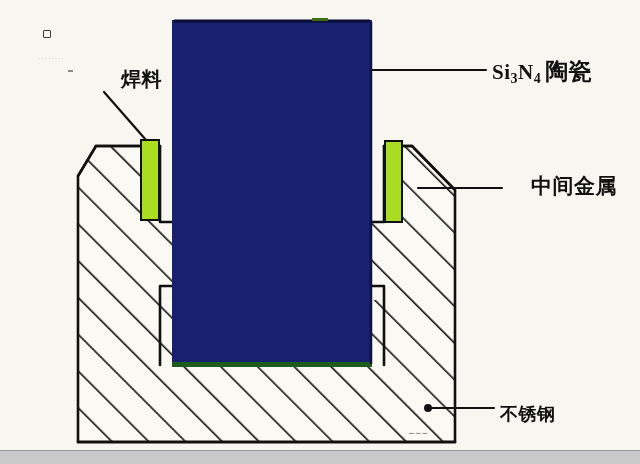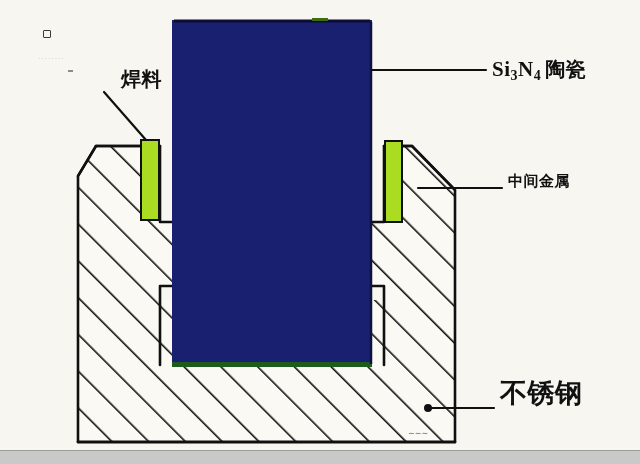--- a/index.html
+++ b/index.html
@@ -39,37 +39,37 @@
     font-weight: bold;
   }
   #label-ceramic {
     left: 492px;
     top: 56px;
     font-size: 21px;
     font-family: "Liberation Serif", "DejaVu Serif", serif;
   }
   #label-ceramic .cjk-part {
     font-family: Liberation Sans, sans-serif;
-    font-size: 20px;
+    font-size: 23px;
     margin-left: 4px;
   }
   #label-ceramic sub {
     font-size: 14px;
     font-weight: bold;
     vertical-align: -4px;
   }
   #label-interlayer {
-    left: 508px;
+    left: 531px;
     top: 172px;
-    font-size: 15px;
+    font-size: 21px;
   }
   #label-steel {
     left: 500px;
-    top: 375px;
-    font-size: 27px;
+    top: 402px;
+    font-size: 18px;
   }
   #label-solder {
     left: 74px;
     top: 66px;
     font-size: 20px;
     margin-left: 47px;
   }
   #bottom-strip {
     position: absolute;
     left: 0;

